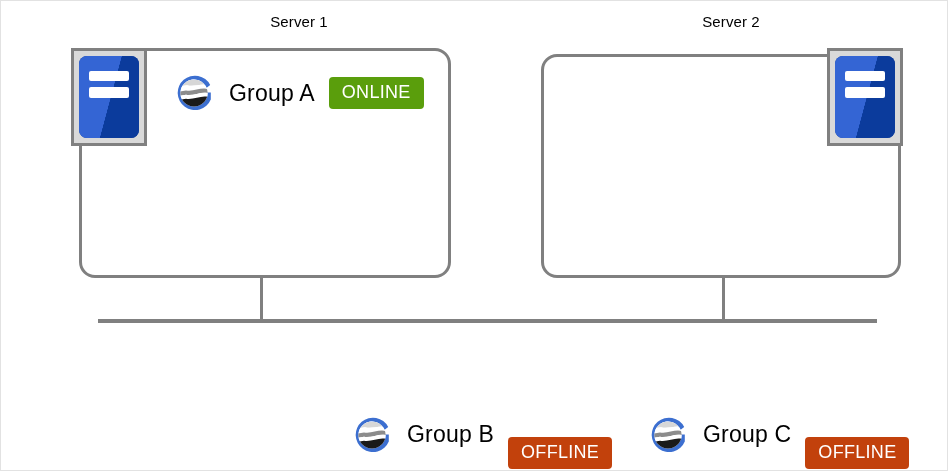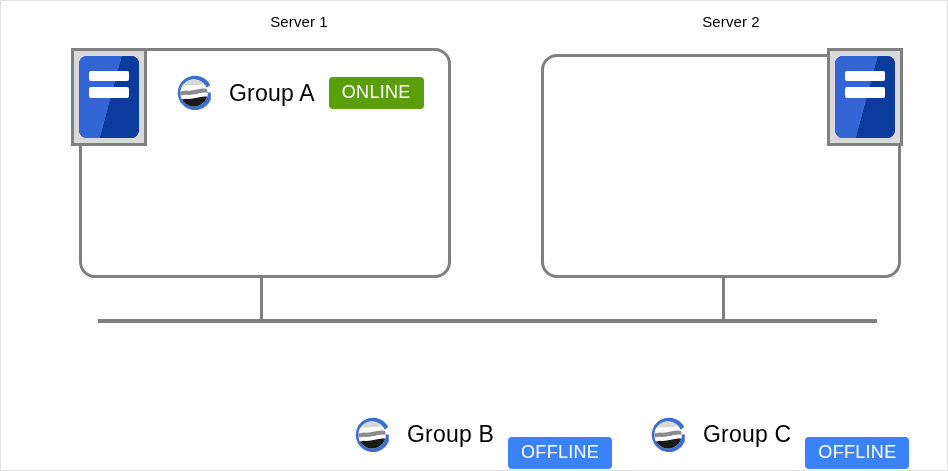--- a/index.html
+++ b/index.html
@@ -100,21 +100,21 @@
   }
   .status-badge {
     font-size: 18px;
     color: #ffffff;
     padding: 5px 13px 6px 13px;
     border-radius: 4px;
     letter-spacing: 0.3px;
     line-height: 1.18;
   }
   .status-online  { background: #5a9e0c; }
-  .status-offline { background: #3b82f6; margin-top: 37px; }
+  .status-offline { background: #c2410c; margin-top: 37px; }
 
   .globe {
     display: inline-block;
     flex: 0 0 auto;
     line-height: 0;
   }
 </style>
 </head>
 <body>
 

